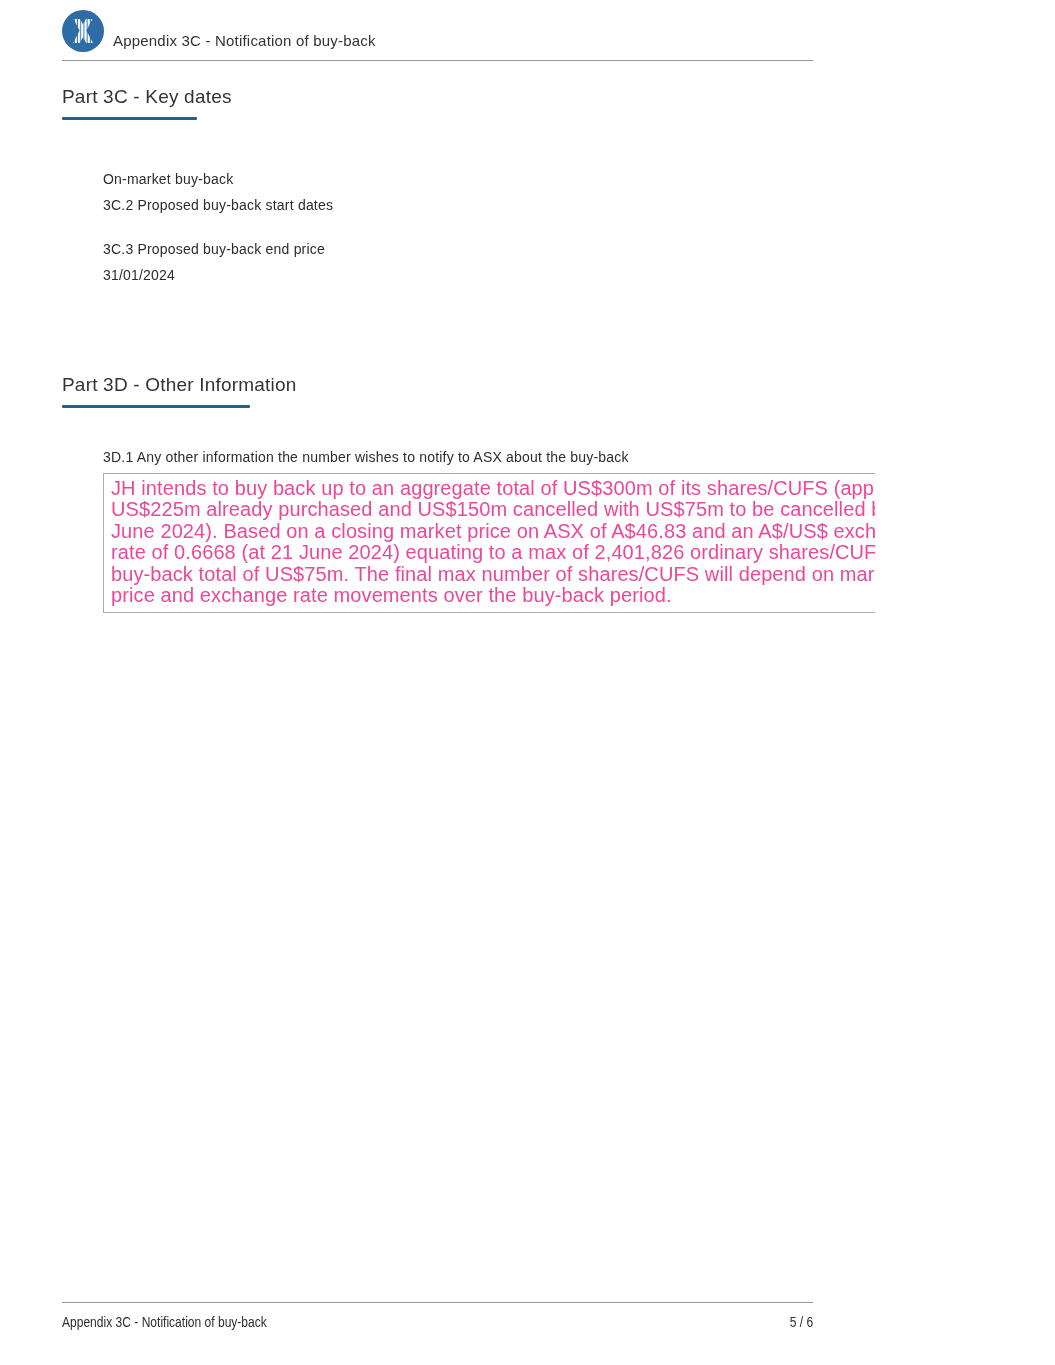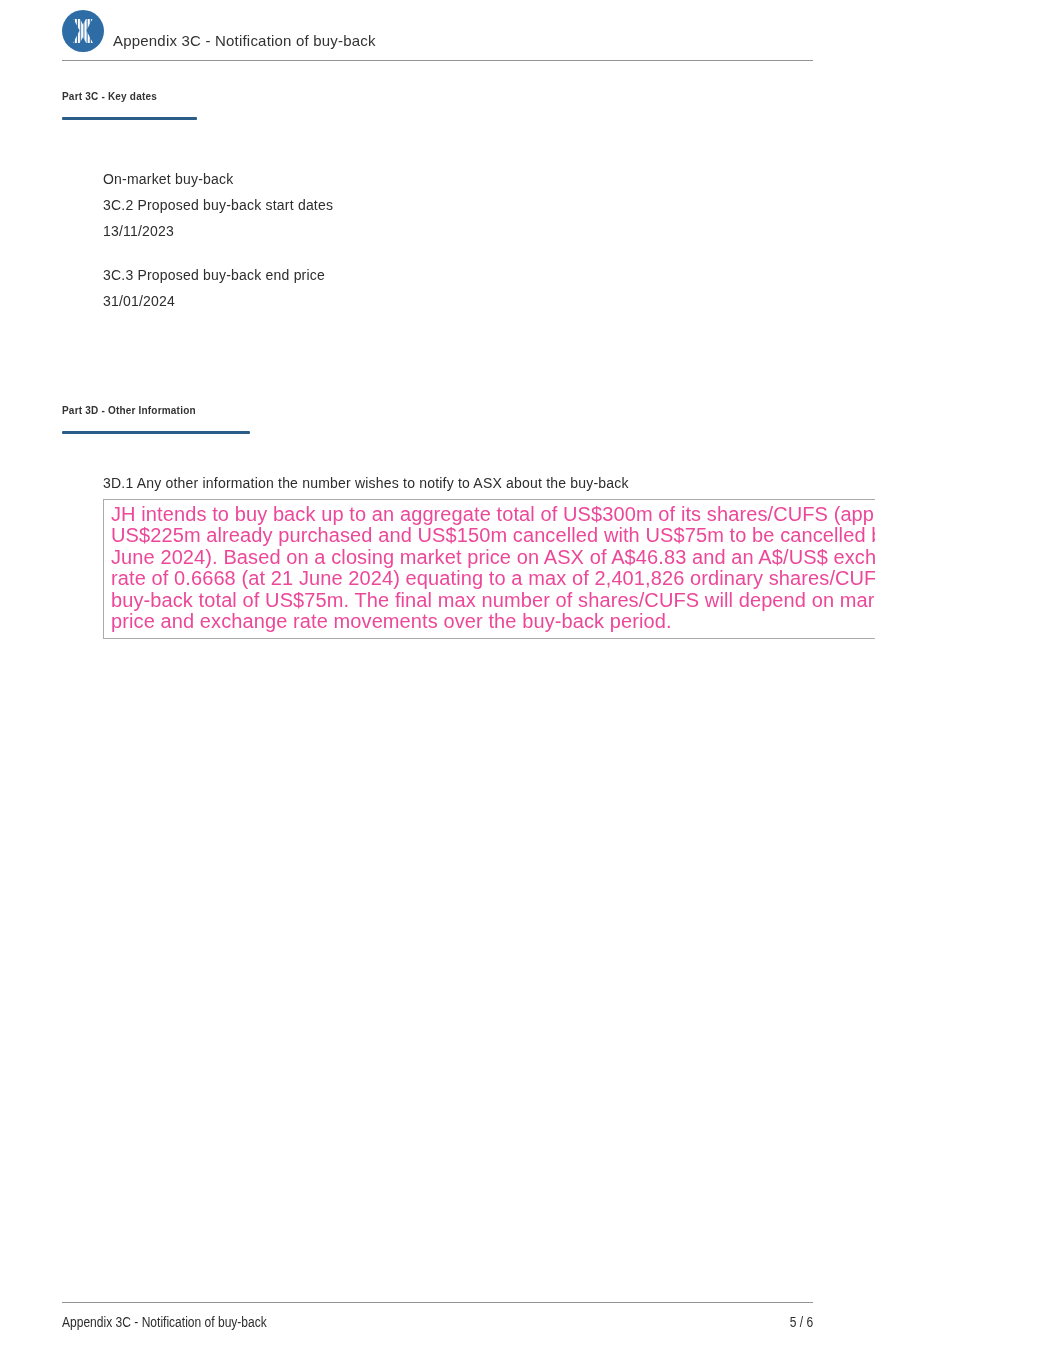--- a/index.html
+++ b/index.html
@@ -29,22 +29,22 @@
   .logo { width: 42px; height: 42px; flex: 0 0 auto; }
   .header-title {
     font-size: 15px;
     letter-spacing: 0.2px;
     color: #333333;
     margin-bottom: 3px;
   }
 
   
   .section-title {
-    font-size: 10px;
-    font-weight: 700;
+    font-size: 19px;
+    font-weight: 400;
     letter-spacing: 0.2px;
     color: #333333;
     line-height: 18px;
   }
   .section-3c .section-title { margin-top: 27px; }
   .section-3d { margin-top: 88px; }
   .rule {
     height: 3px;
     background: #2a5d87;
     margin-top: 11px;
@@ -133,21 +133,20 @@
       </span>
       <span class="header-title">Appendix 3C - Notification of buy-back</span>
     </header>
 
     <section class="section-3c">
       <h2 class="section-title">Part 3C - Key dates</h2>
       <div class="rule rule-3c"></div>
       <div class="content">
         <p>On-market buy-back</p>
         <p>3C.2 Proposed buy-back start dates</p>
-        <p>13/11/2023</p>
         <p class="field-gap">3C.3 Proposed buy-back end price</p>
         <p>31/01/2024</p>
       </div>
     </section>
 
     <section class="section-3d">
       <h2 class="section-title">Part 3D - Other Information</h2>
       <div class="rule rule-3d"></div>
       <div class="content">
         <p class="question">3D.1 Any other information the number wishes to notify to ASX about the buy-back</p>

